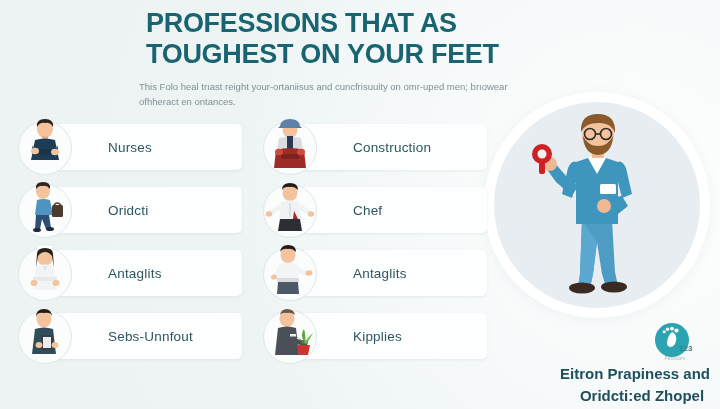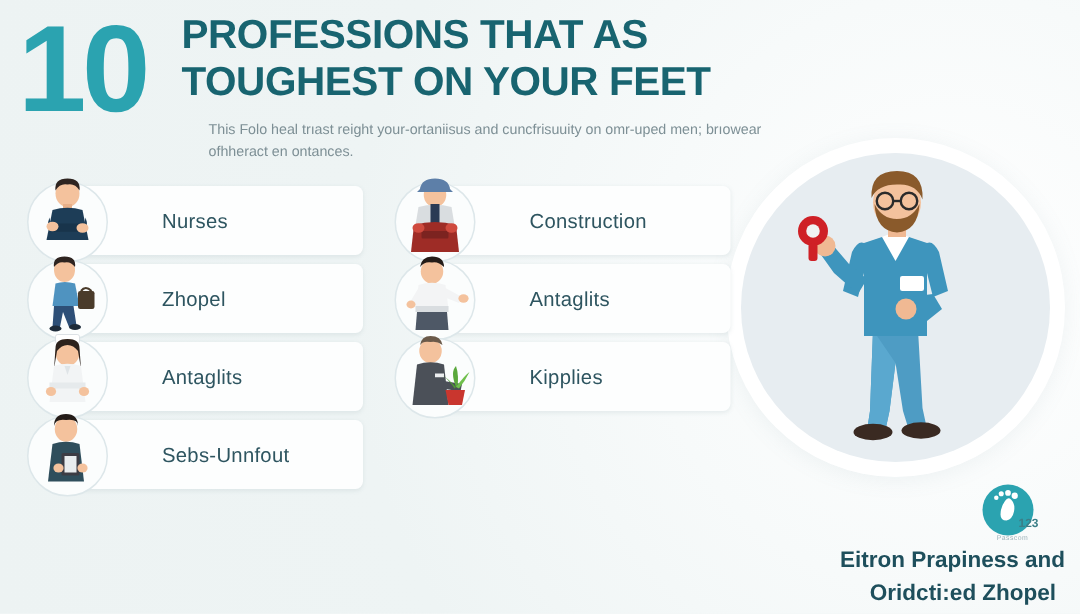--- a/index.html
+++ b/index.html
@@ -19,21 +19,21 @@
   
   .big-number{
     position:absolute;left:12px;top:6px;
     font-size:82px;font-weight:bold;
     color:#2ba3b0;
     letter-spacing:-3px;
     line-height:1;
     font-family:"Liberation Sans", sans-serif;
   }
   .title{
-    position:absolute;left:121px;top:8px;width:400px;
+    position:absolute;left:146px;top:8px;width:400px;
     font-size:27px;font-weight:bold;
     color:#186470;
     line-height:1.14;
     letter-spacing:-0.3px;
     text-transform:uppercase;
   }
   .subtitle{
     position:absolute;left:139px;top:80px;width:372px;
     font-size:9.5px;color:#7d8f95;line-height:1.55;
   }
@@ -50,21 +50,21 @@
     background:#e7edf1;
   }
   .hero-figure{position:absolute;left:494px;top:102px;width:206px;height:206px;}
   
   .col{position:absolute;}
   .col-left{left:18px;top:124px;}
   .col-right{left:263px;top:124px;}
   .row{
     position:relative;
     width:224px;height:44px;
-    margin-bottom:8px;
+    margin-bottom:19px;
   }
   .card{
     position:absolute;left:22px;top:0;
     width:202px;height:46px;
     background:#fdfefe;
     border-radius:5px;
     box-shadow:0 1px 3px rgba(110,140,150,0.13);
     display:flex;align-items:center;
   }
   .card-label{
@@ -105,21 +105,20 @@
     line-height:1.45;
   }
   .footer-text span{display:block;}
   .footer-text .l2{padding-left:14px;}
 </style>
 </head>
 <body>
 
 <div id="canvas">
 
-  <div class="big-number">10</div>
   <div class="title">PROFESSIONS THAT AS TOUGHEST ON YOUR FEET</div>
   <div class="subtitle">This Folo heal trıast reight your-ortaniisus and cuncfrisuuіty on omr-uped men; brıowear ofhheract en ontances.</div>
 
   <div class="hero-ring"></div>
   <div class="hero-circle"></div>
   <div class="hero-figure">
     <svg width="206" height="206" viewBox="0 0 206 206">
 
       <path d="M88 118 L86 172 L84 185 L96 186 L99 172 L103 140 L108 172 L112 185 L124 184 L121 170 L118 118 Z" fill="#4e9cc4"></path>
       <path d="M88 118 L86 172 L84 185 L96 186 L99 172 L103 140" fill="#5aa8cf"></path>
@@ -169,21 +168,21 @@
           <path d="M14 29 Q11 36 16 40 L36 40 Q41 36 38 29 L36 40 L16 40 Z" fill="#1d3d57"></path>
           <rect x="14" y="33" width="24" height="5.5" rx="2.5" fill="#18344b"></rect>
           <ellipse cx="16" cy="35" rx="4" ry="3.2" fill="#f4c29d"></ellipse>
           <ellipse cx="36" cy="36" rx="4" ry="3.2" fill="#f4c29d"></ellipse>
         </svg>
       </div>
     </div>
 
     <div class="row">
       <div class="card">
-        <span class="card-label">Zhopel</span>
+        <span class="card-label">Oridcti</span>
       </div>
       <div class="avatar">
         <svg width="52" height="58" viewBox="0 0 52 58">
           <ellipse cx="24" cy="12" rx="7" ry="8" fill="#f4c29d"></ellipse>
           <path d="M17 10 Q16 3 24 3 Q32 3 31 10 Q28 6 24 7 Q20 6 17 10 Z" fill="#2e2420"></path>
           <path d="M18 21 Q24 19 31 21 L34 36 L16 36 Z" fill="#4f93c0"></path>
           <path d="M17 36 L16 50 L21 50 L23 40 L27 50 L32 49 L30 36 Z" fill="#2d4f77"></path>
           <ellipse cx="18" cy="51" rx="4" ry="2" fill="#1d2b3a"></ellipse>
           <ellipse cx="31" cy="50" rx="4" ry="2" fill="#1d2b3a"></ellipse>
           <rect x="33" y="26" width="11" height="12" rx="1.5" fill="#4a3b2a"></rect>
@@ -242,20 +241,39 @@
           <path d="M15 22 Q26 19 37 22 L40 40 L12 40 Z" fill="#d9dde0"></path>
           <rect x="23" y="20" width="6" height="16" fill="#2b3b55"></rect>
           <path d="M12 34 Q26 30 40 34 L42 52 L10 52 Z" fill="#9e2c26"></path>
           <rect x="17" y="38" width="18" height="5" rx="1" fill="#7c2320"></rect>
           <ellipse cx="15" cy="36" rx="4" ry="3.2" fill="#cf4a3e"></ellipse>
           <ellipse cx="37" cy="36" rx="4" ry="3.2" fill="#cf4a3e"></ellipse>
         </svg>
       </div>
     </div>
 
+    <div class="row">
+      <div class="card">
+        <span class="card-label">Chef</span>
+      </div>
+      <div class="avatar">
+        <svg width="52" height="58" viewBox="0 0 52 58">
+          <ellipse cx="26" cy="14" rx="7.5" ry="8" fill="#f4c29d"></ellipse>
+          <path d="M18 11 Q18 4 26 4 Q34 4 34 11 Q30 7 26 8 Q21 7 18 11 Z" fill="#241c18"></path>
+          <path d="M17 23 Q26 20 35 23 L37 40 L15 40 Z" fill="#f0f2f3"></path>
+          <path d="M15 25 L4 33 L7 37 L17 30 Z" fill="#f0f2f3"></path>
+          <path d="M37 25 L48 33 L45 37 L35 30 Z" fill="#f0f2f3"></path>
+          <ellipse cx="5" cy="35" rx="3.2" ry="2.8" fill="#f4c29d"></ellipse>
+          <ellipse cx="47" cy="35" rx="3.2" ry="2.8" fill="#f4c29d"></ellipse>
+          <rect x="25" y="24" width="2" height="14" fill="#dde1e3"></rect>
+          <path d="M30 32 L34 40 L32 46 L29 40 Z" fill="#a32b26"></path>
+          <path d="M16 40 L14 52 L38 52 L36 40 Z" fill="#2b2f35"></path>
+        </svg>
+      </div>
+    </div>
 
     <div class="row">
       <div class="card">
         <span class="card-label">Antaglits</span>
       </div>
       <div class="avatar">
         <svg width="52" height="58" viewBox="0 0 52 58">
           <ellipse cx="24" cy="13" rx="7.5" ry="8" fill="#f4c29d"></ellipse>
           <path d="M16 10 Q17 3 24 3 Q32 3 32 10 Q28 6 24 7 Q19 6 16 10 Z" fill="#241c18"></path>
           <path d="M15 22 Q24 19 33 22 L35 38 L13 38 Z" fill="#f3f4f5"></path>

